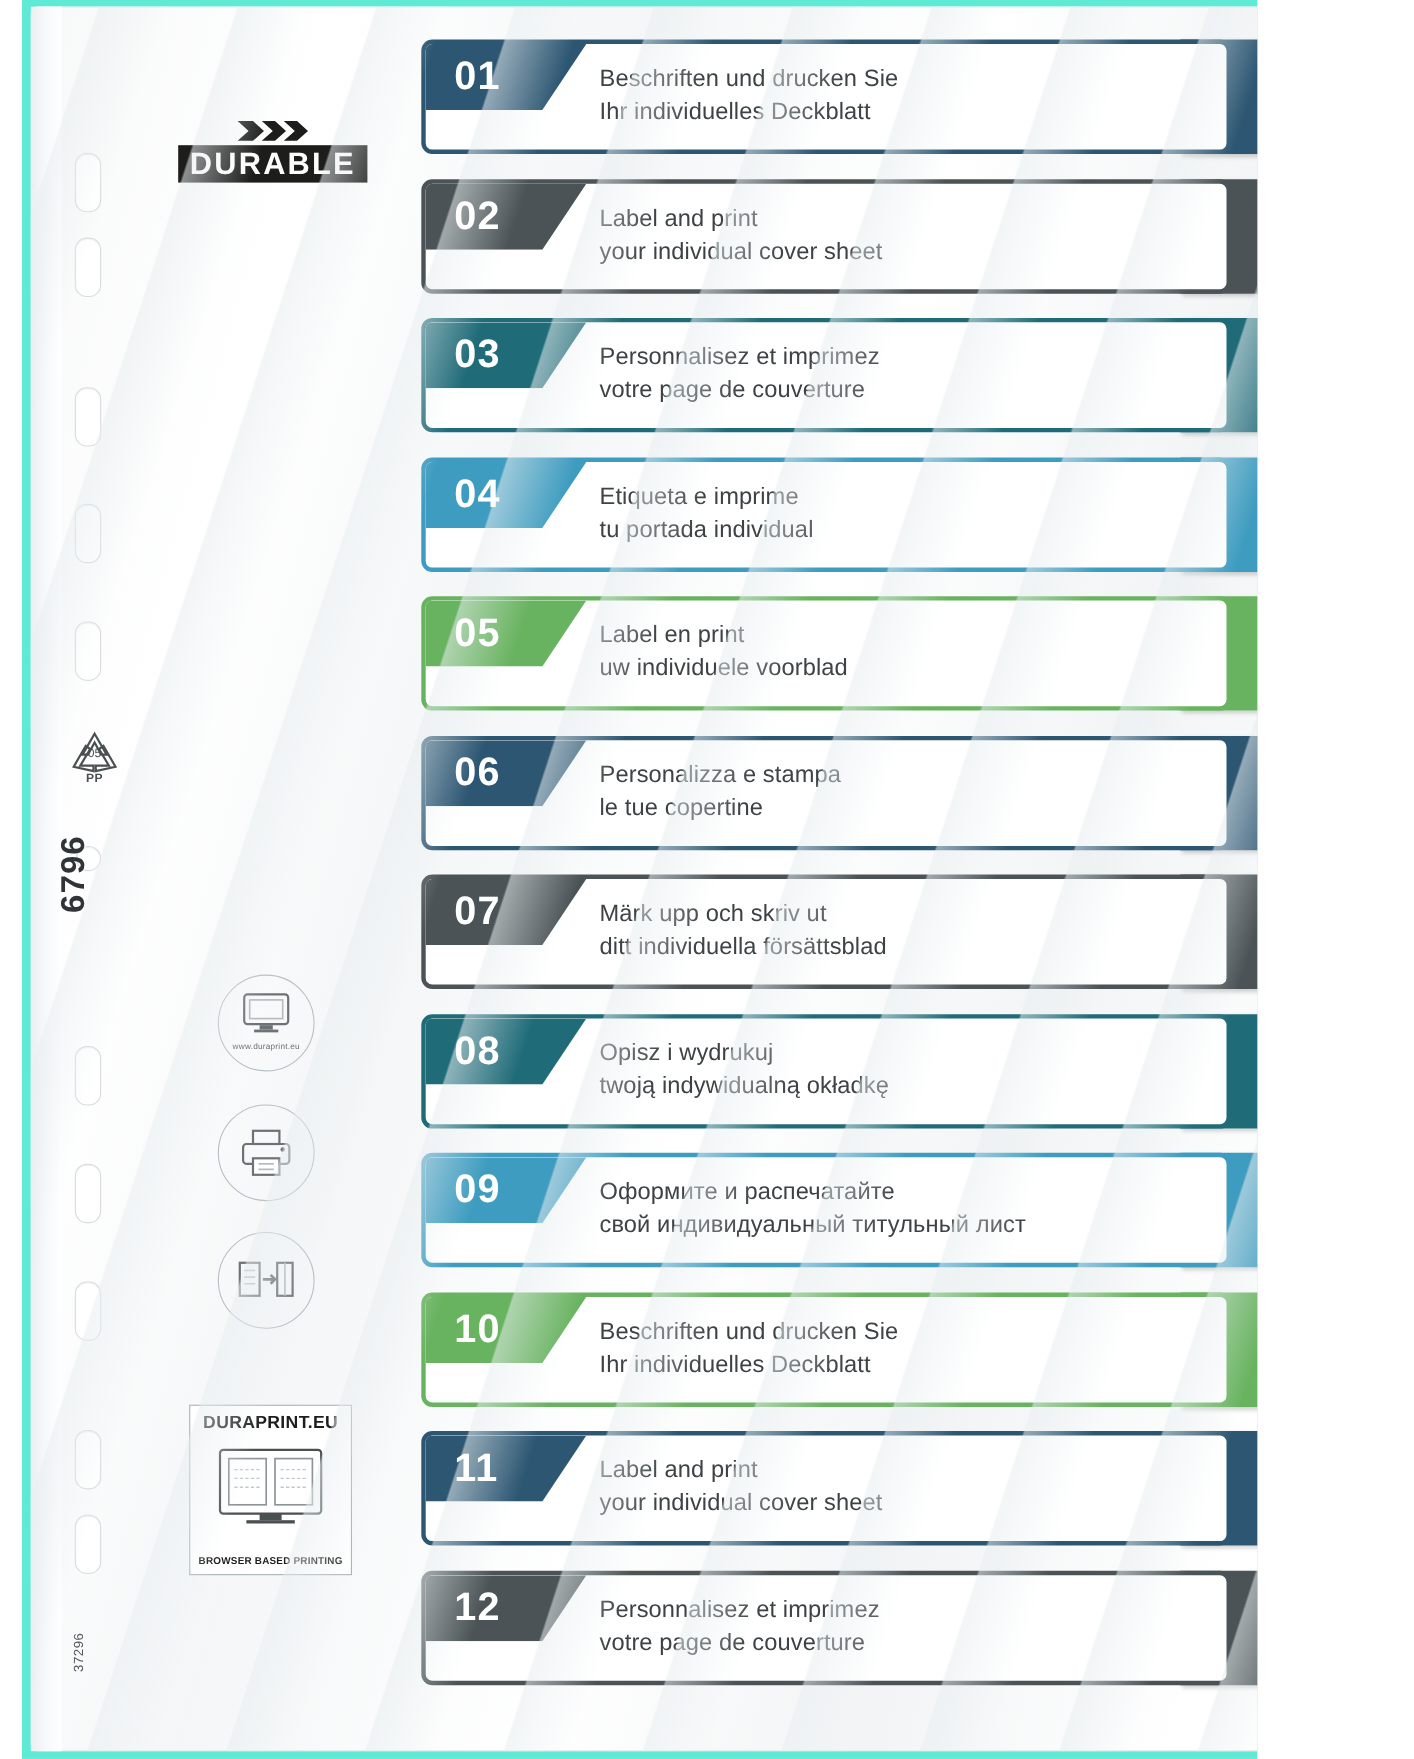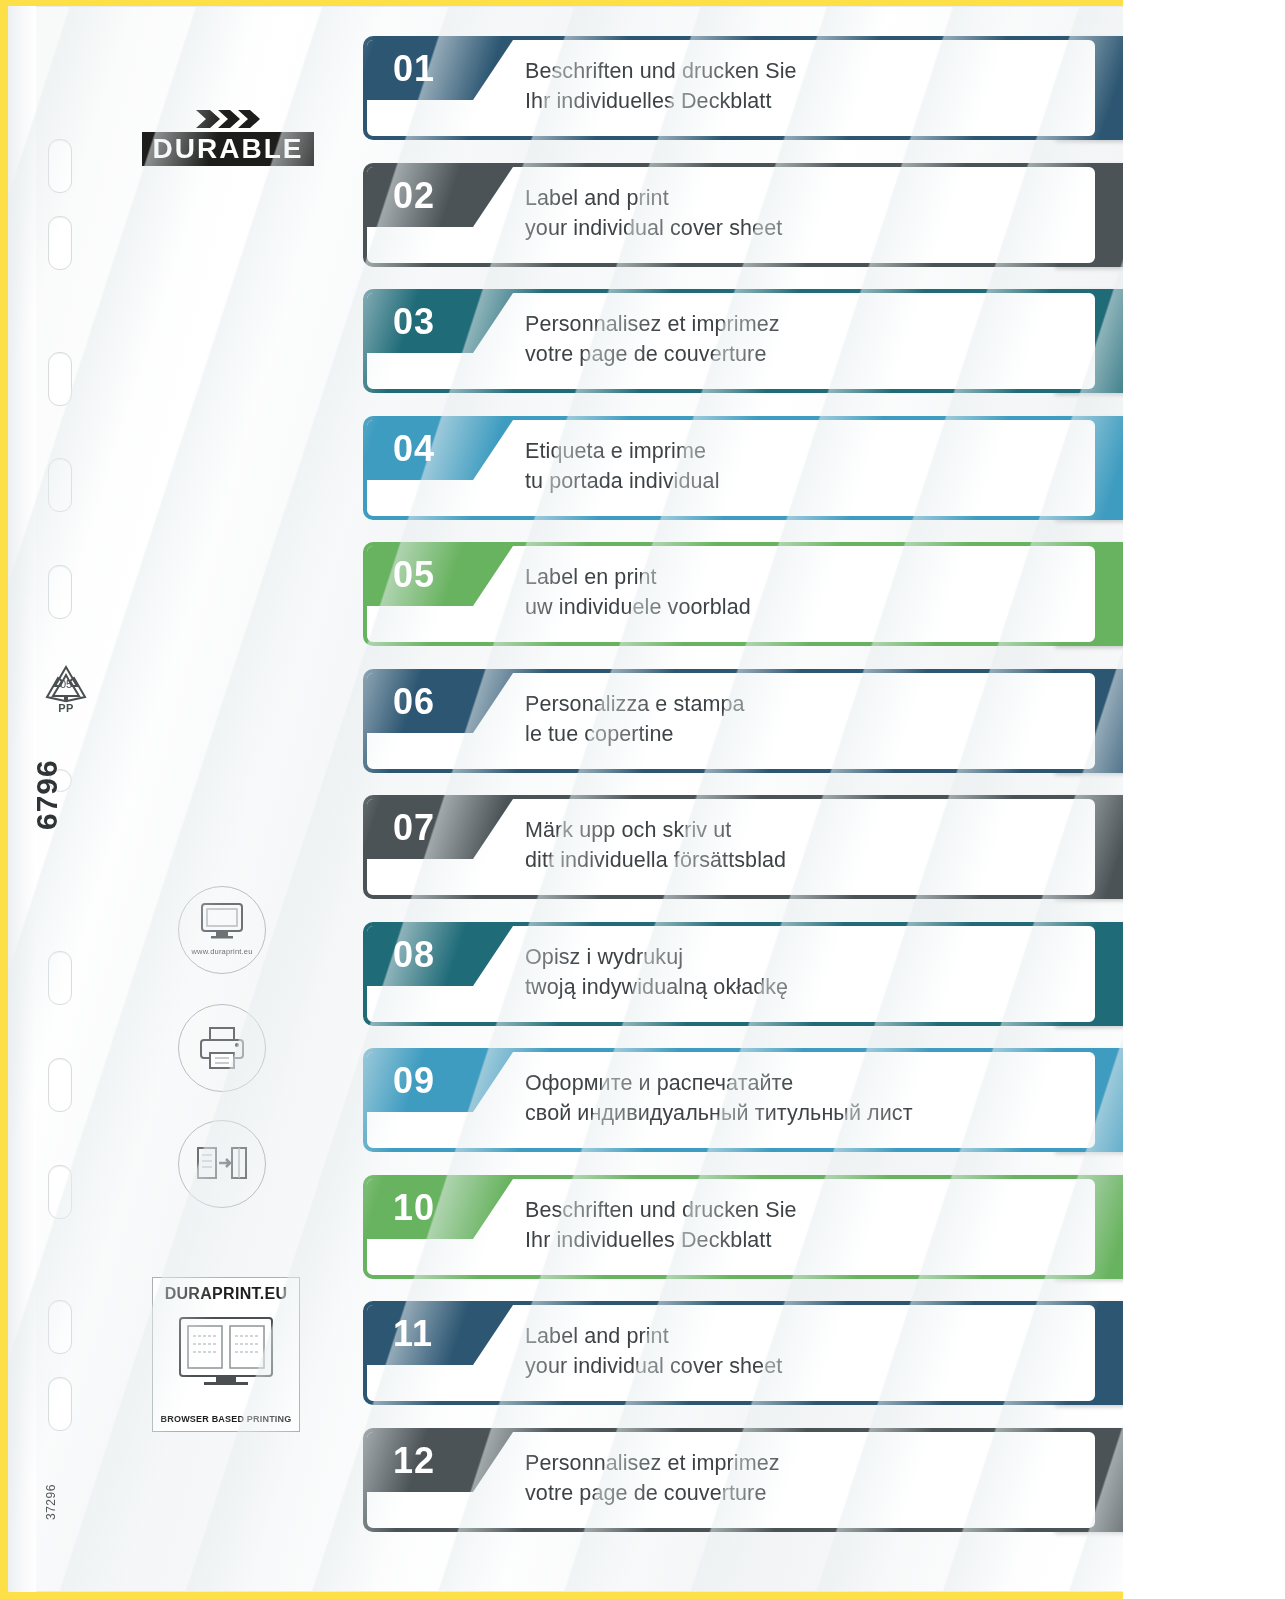--- a/index.html
+++ b/index.html
@@ -8,21 +8,22 @@
     background: #ffffff;
   }
   body {
     font-family: "Liberation Sans", sans-serif;
   }
   #page {
     position: relative;
     width: 1123px;
     height: 1599px;
     overflow: hidden;
-    background: #fde047;
+    background: #5eead4;
+    margin-left: 20px;
   }
 
   
   .sheet {
     position: absolute;
     left: 8px;
     top: 6px;
     width: 1172px;
     height: 1586px;
     background: linear-gradient(105deg, #f7f8f8 0%, #ffffff 18%, #f4f6f7 35%, #ffffff 55%, #f2f4f5 74%, #ffffff 92%);

